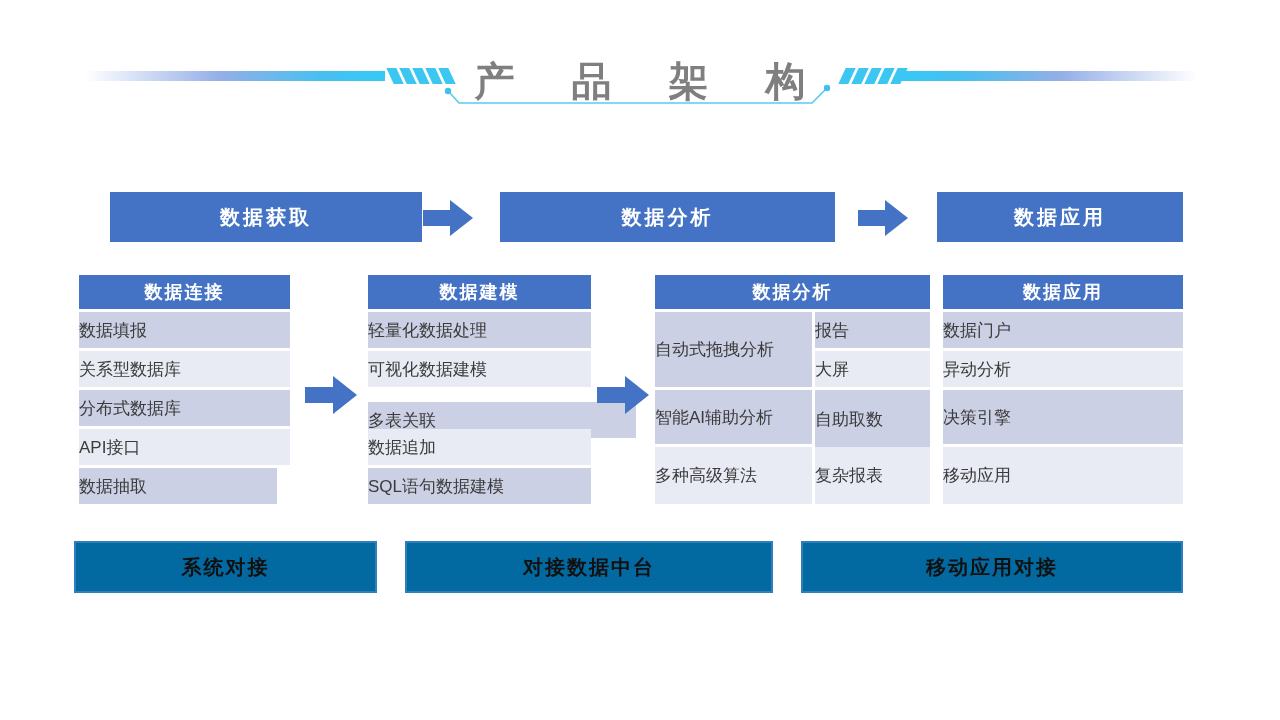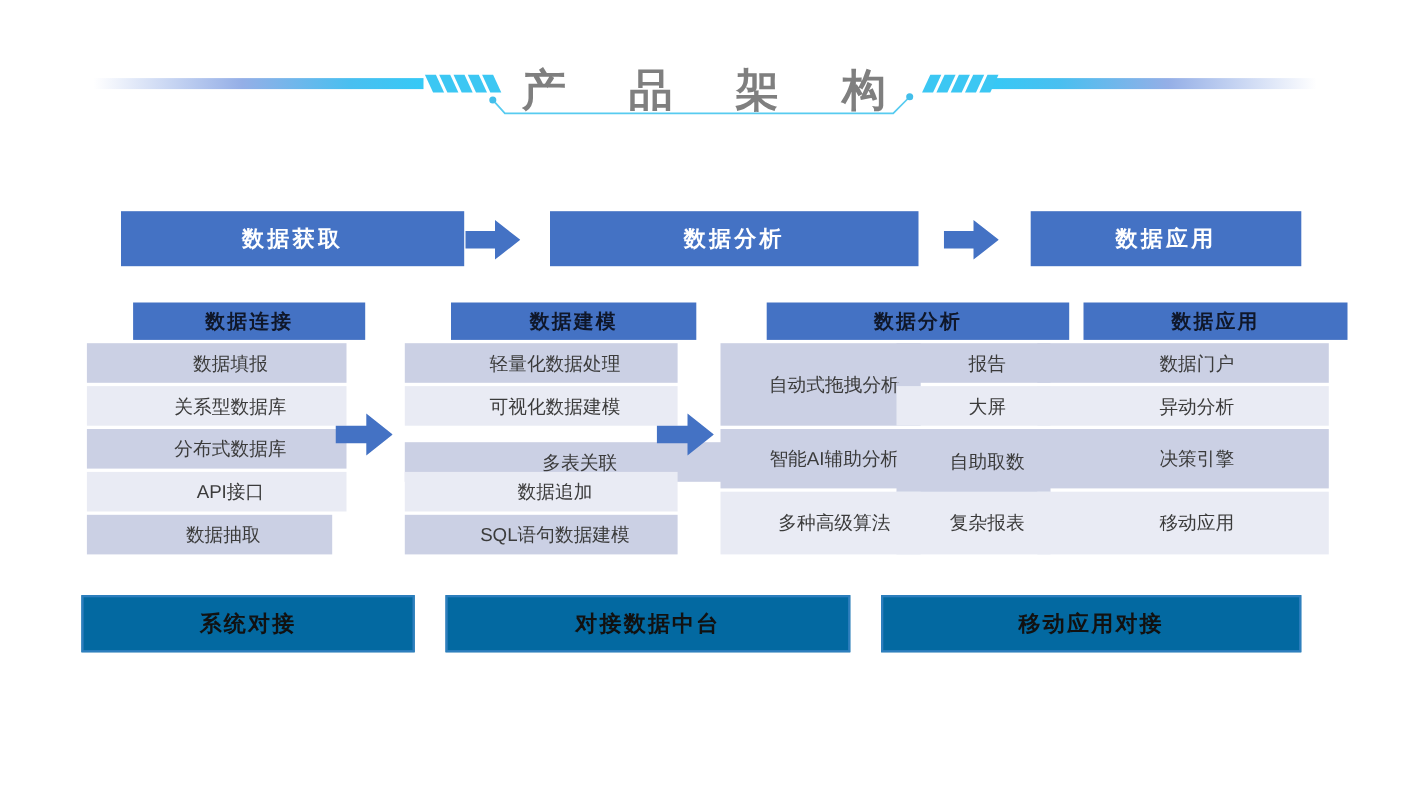--- a/index.html
+++ b/index.html
@@ -20,25 +20,25 @@
   .page-title { left:0; top:54px; width:1280px; text-align:center;
     font-size:40px; font-weight:bold; color:#7f7f7f;
     letter-spacing:57px; margin:0; text-indent:57px; }
 
   
   .flowbox { top:192px; height:50px; background:#4472c4; color:#ffffff;
     font-size:20px; font-weight:bold; letter-spacing:3px;
     display:flex; align-items:center; justify-content:center; }
 
   
-  .hdr { height:34px; top:275px; background:#4472c4; color:#0f172a;
+  .hdr { height:34px; top:275px; background:#4472c4; color:#ffffff;
     font-size:18px; font-weight:bold; letter-spacing:2px;
-    display:flex; align-items:center; justify-content:center;margin-left:42px; }
-  .cell { display:flex; align-items:center; justify-content:center;
-    font-size:17px; color:#3b3b3b; text-align:center;padding-left:25px; }
+    display:flex; align-items:center; justify-content:center; }
+  .cell { display:flex; align-items:center; 
+    font-size:17px; color:#3b3b3b; text-align:center; }
   .dark  { background:#cbd0e4; }
   .light { background:#e9ebf4; }
 
   
   .obox { top:541px; height:52px; background:#0369a1; border:2px solid #2e7fbe;
     box-sizing:border-box; color:#111111; font-size:20px; font-weight:bold;
     letter-spacing:2px; display:flex; align-items:center; justify-content:center; }
 
   .arrow svg { display:block; }
 </style>

